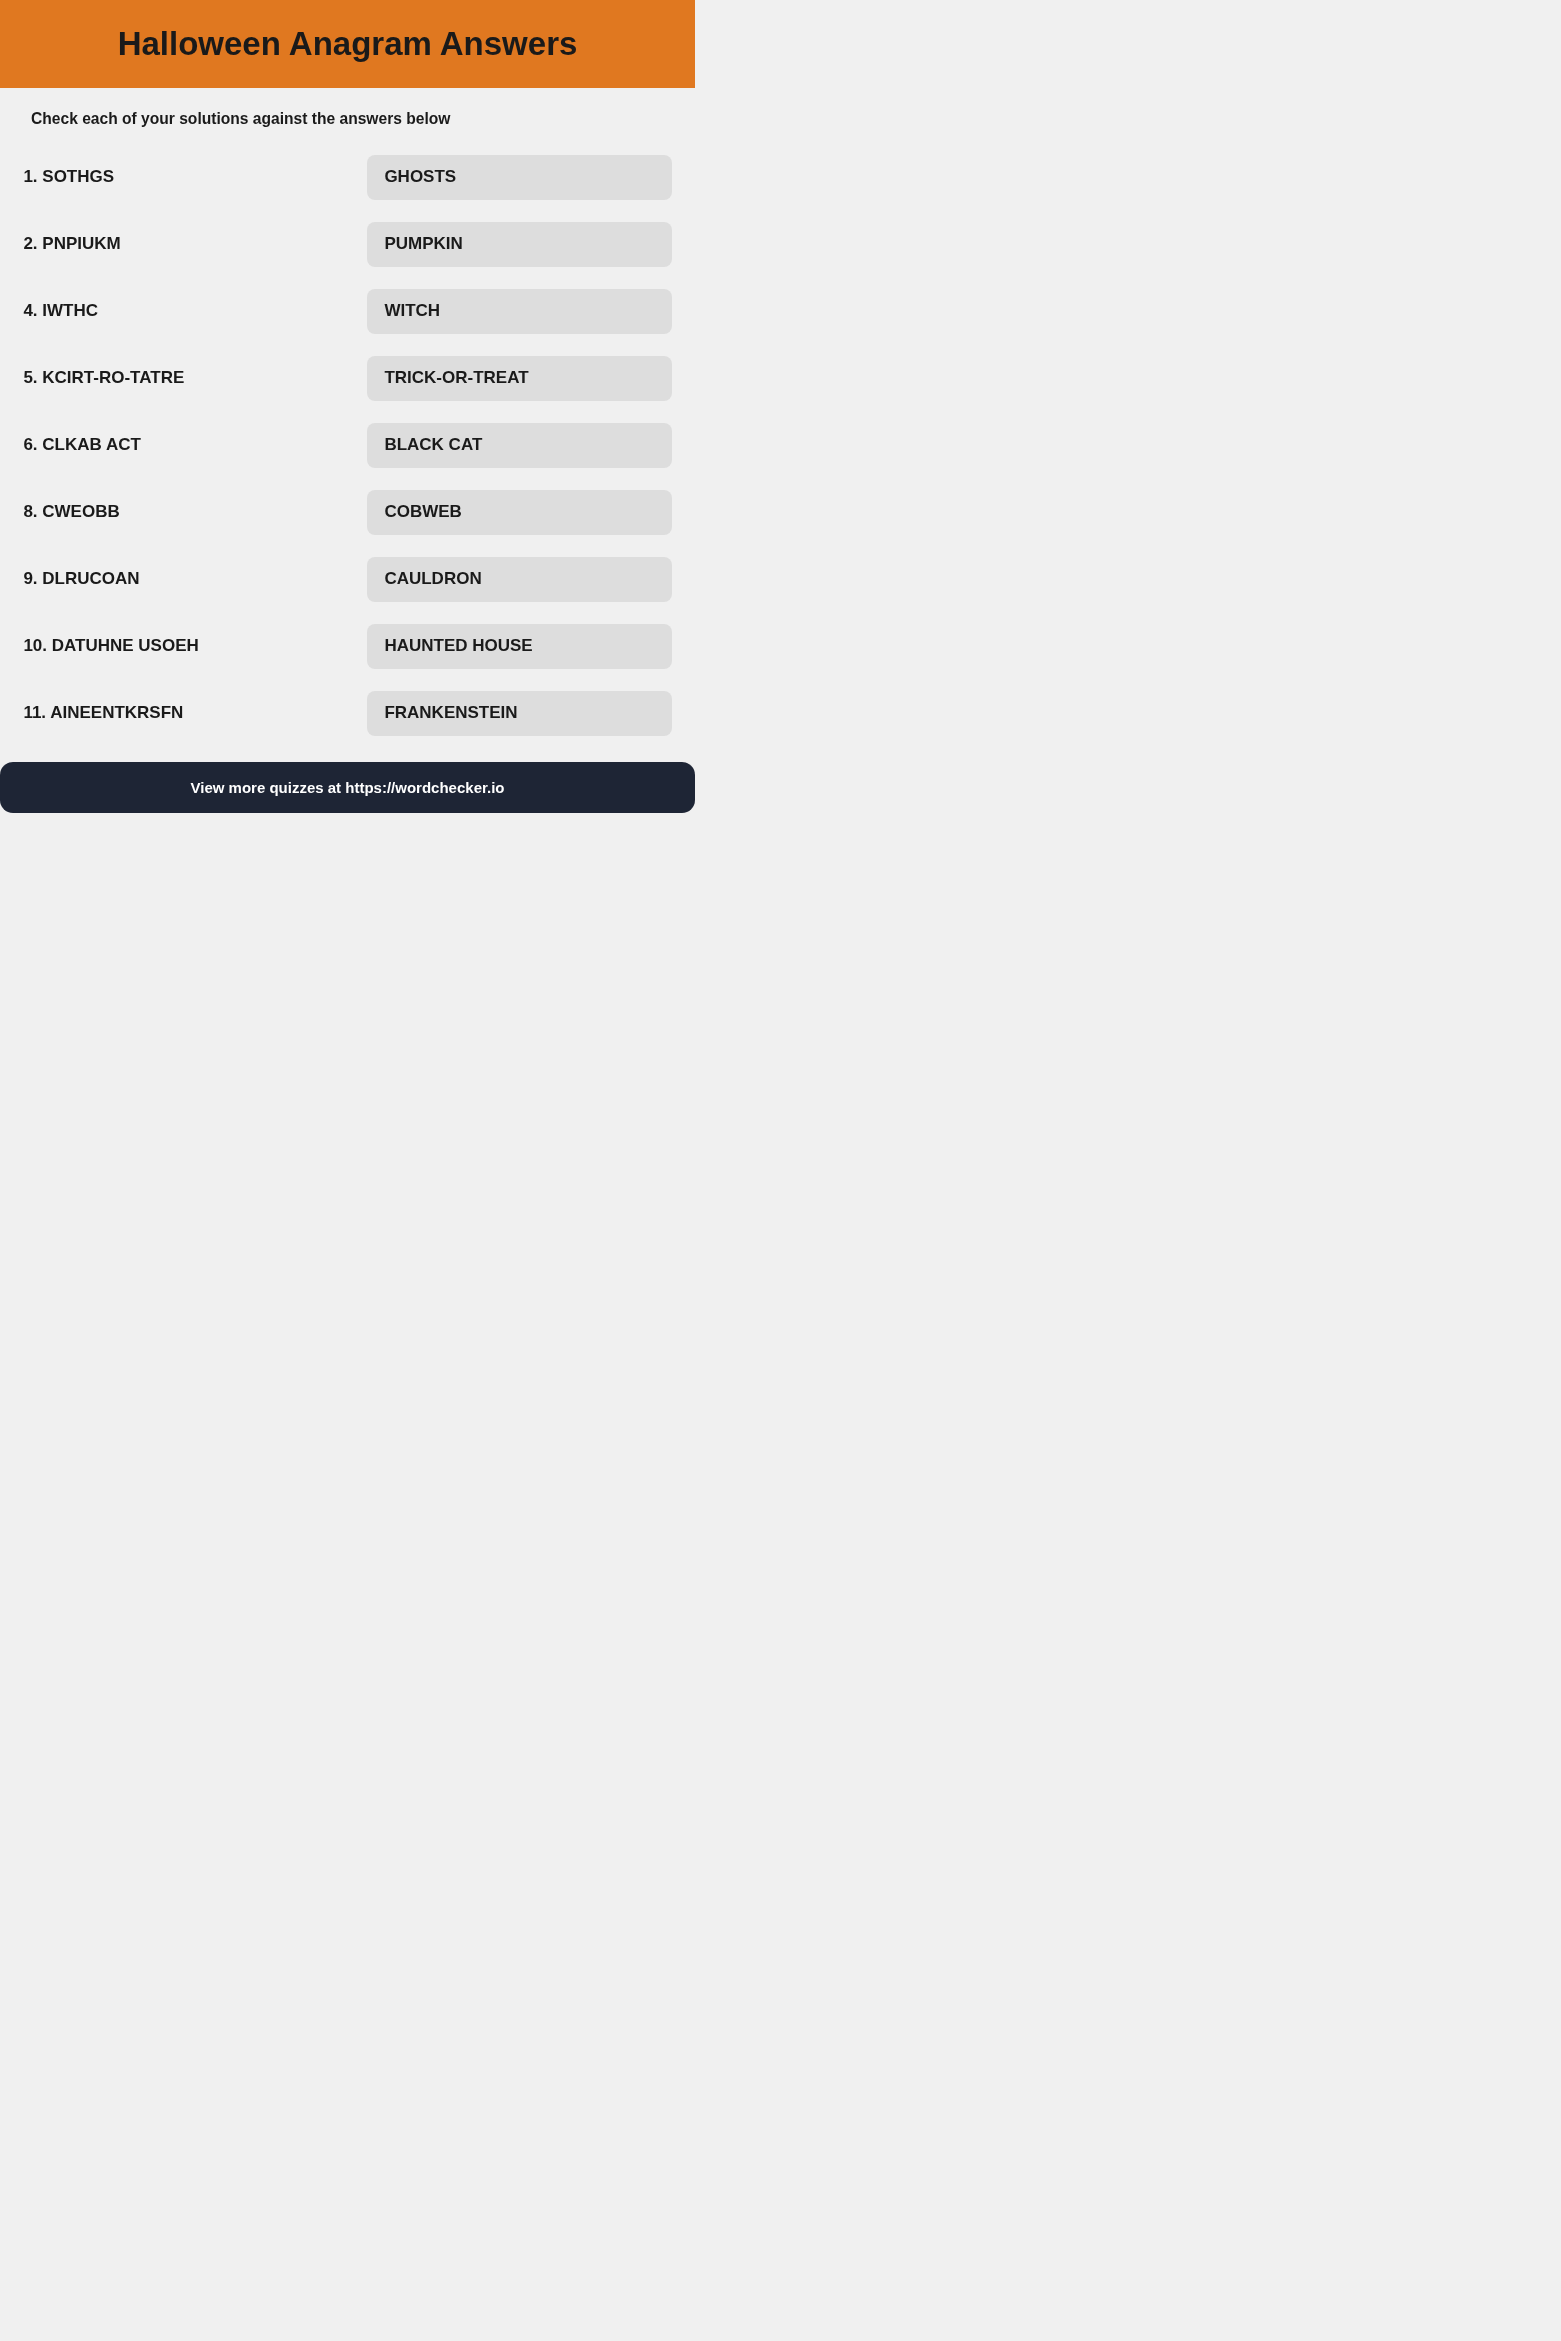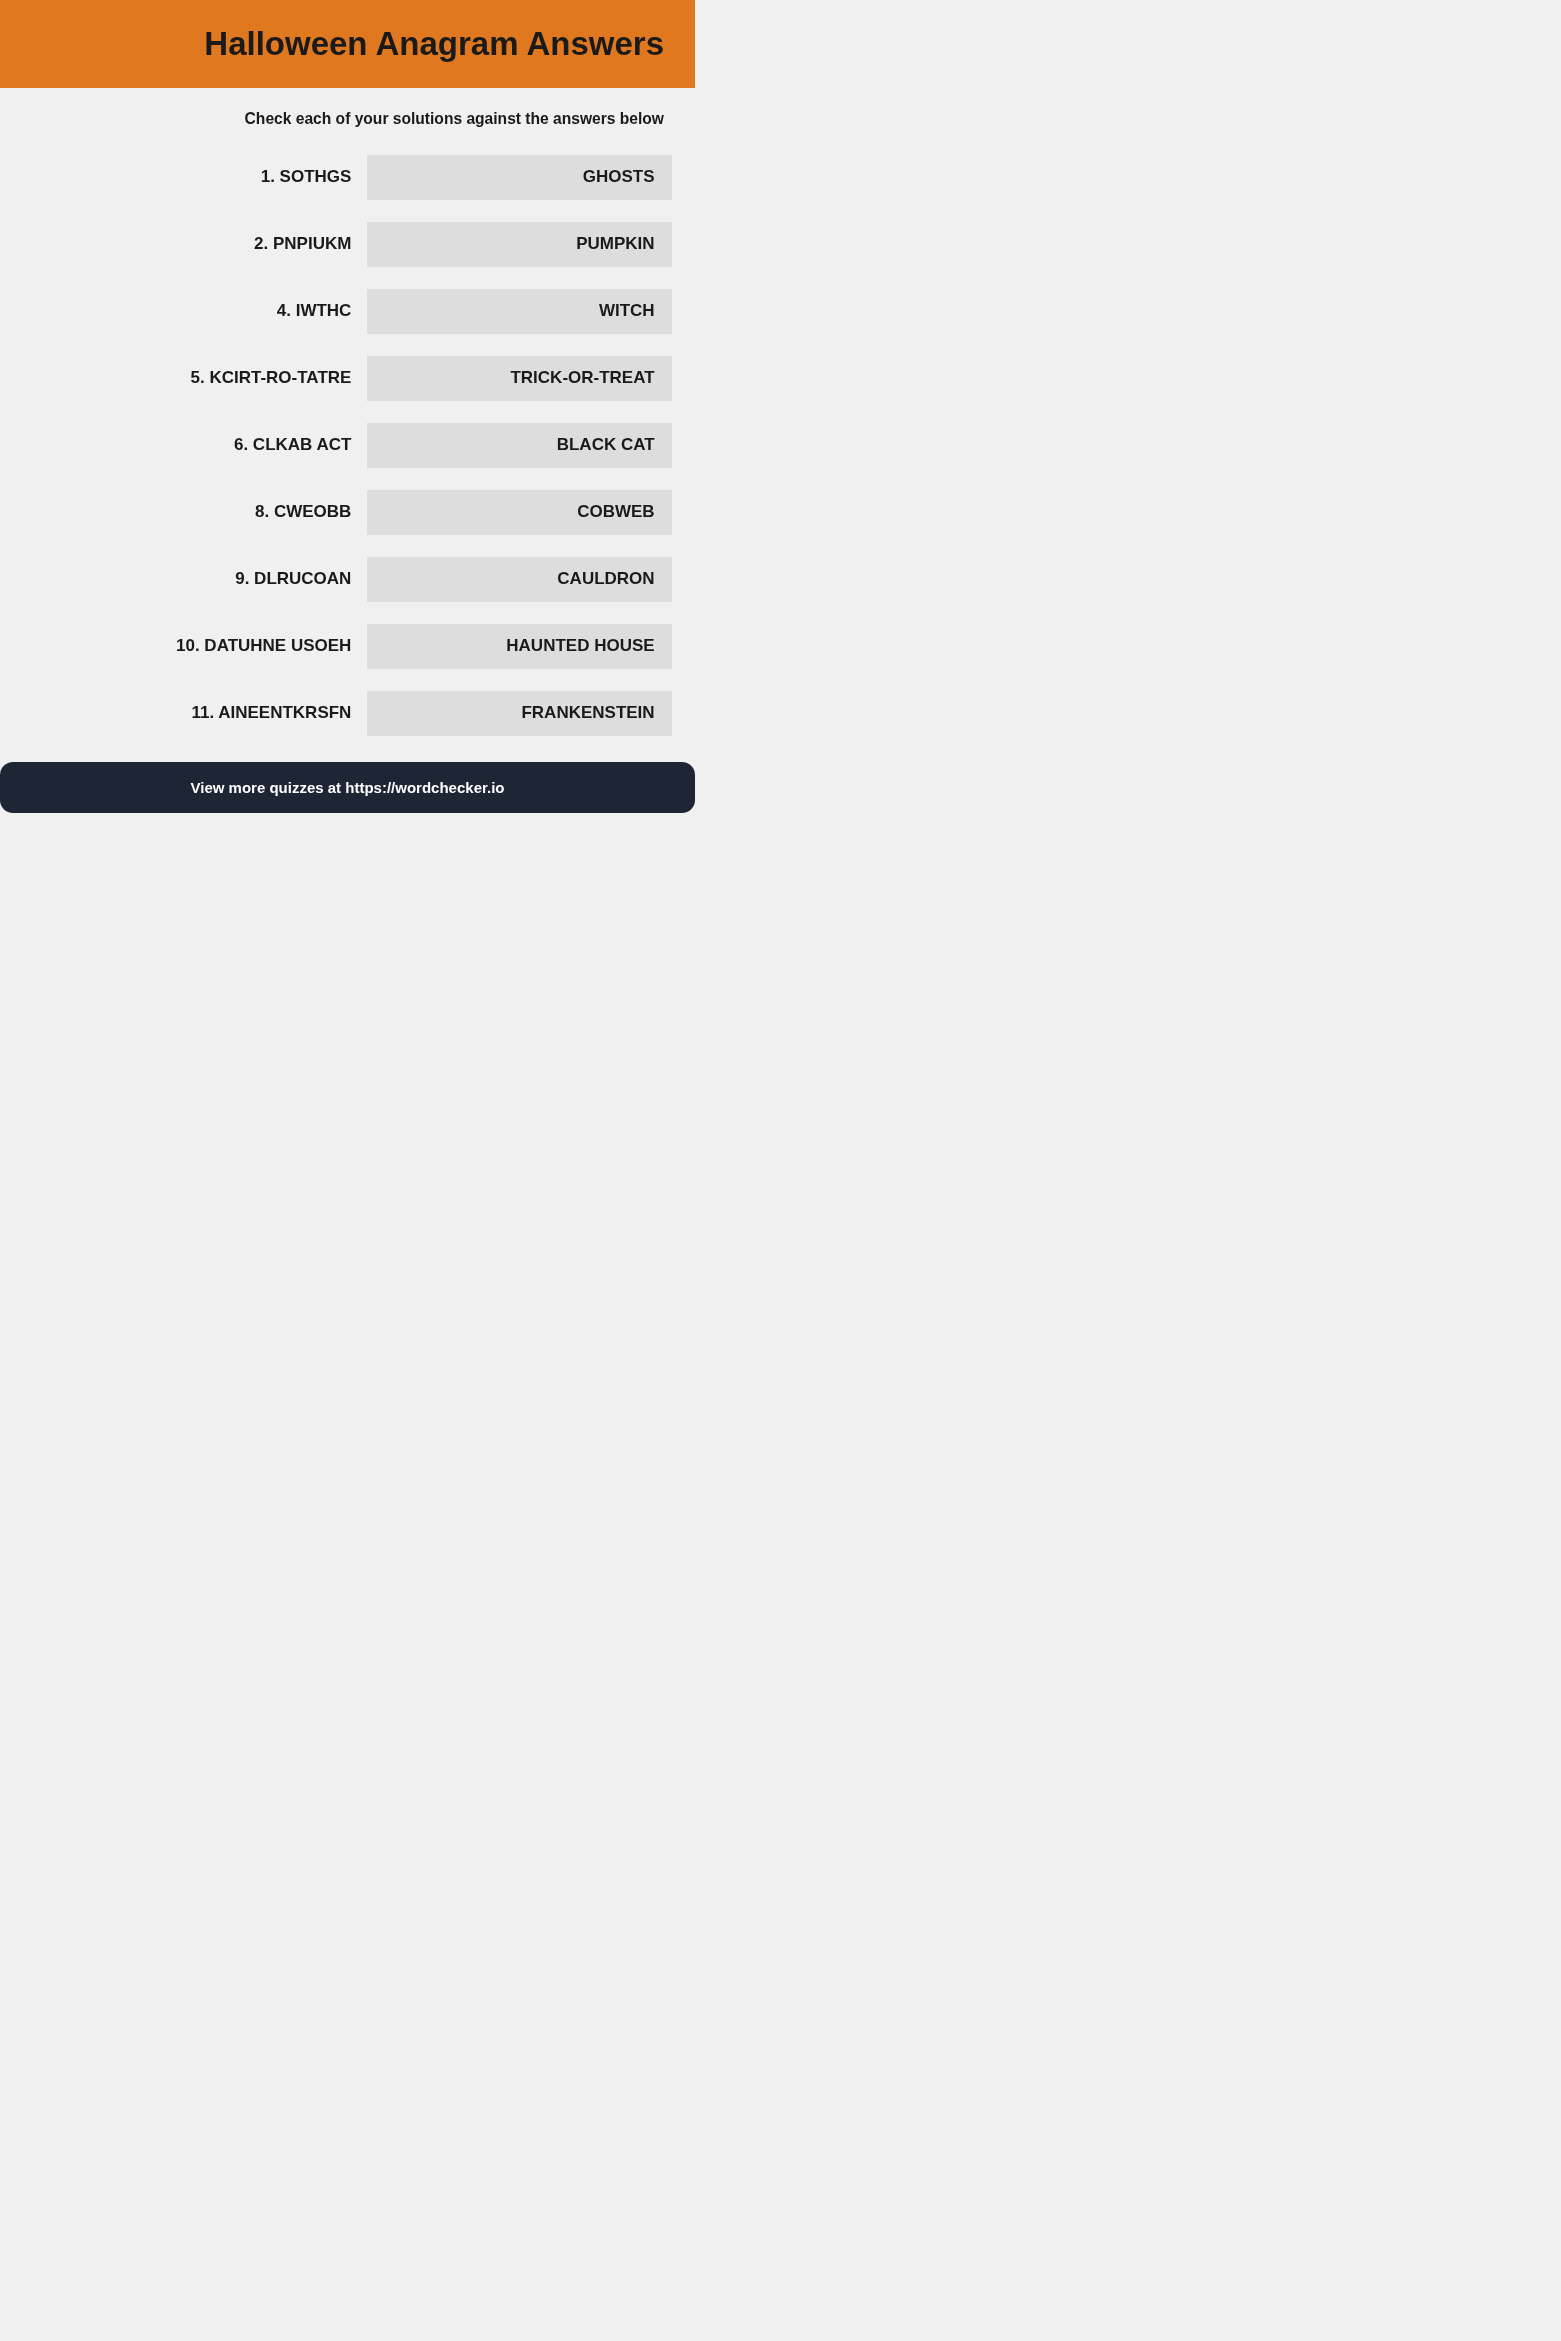--- a/index.html
+++ b/index.html
@@ -1,19 +1,18 @@
 <!DOCTYPE html>
 <html style="font-size:12.5px"><head>
   <meta charset="utf-8">
   <style>
     * {
       margin: 0;
       padding: 0;
       box-sizing: border-box;
-      text-align: right;
     }
 
     body {
       width: 695px;
       background: #f0f0f0;
       font-family: Arial, sans-serif;
     }
 
     .header {
       background-color: #e07820;
@@ -53,20 +52,21 @@
       color: #1a1a1a;
     }
 
     .answer {
       flex: 1;
       background: #ddd;
       padding: 12.5px 17px;
       font-size: 17px;
       font-weight: 900;
       color: #1a1a1a;
+      border-radius: 8px;
     }
 
     .footer {
       background: #1e2535;
       padding: 17px 31px;
       text-align: center;
       border-radius: 13px;
     }
 
     .footer span {

